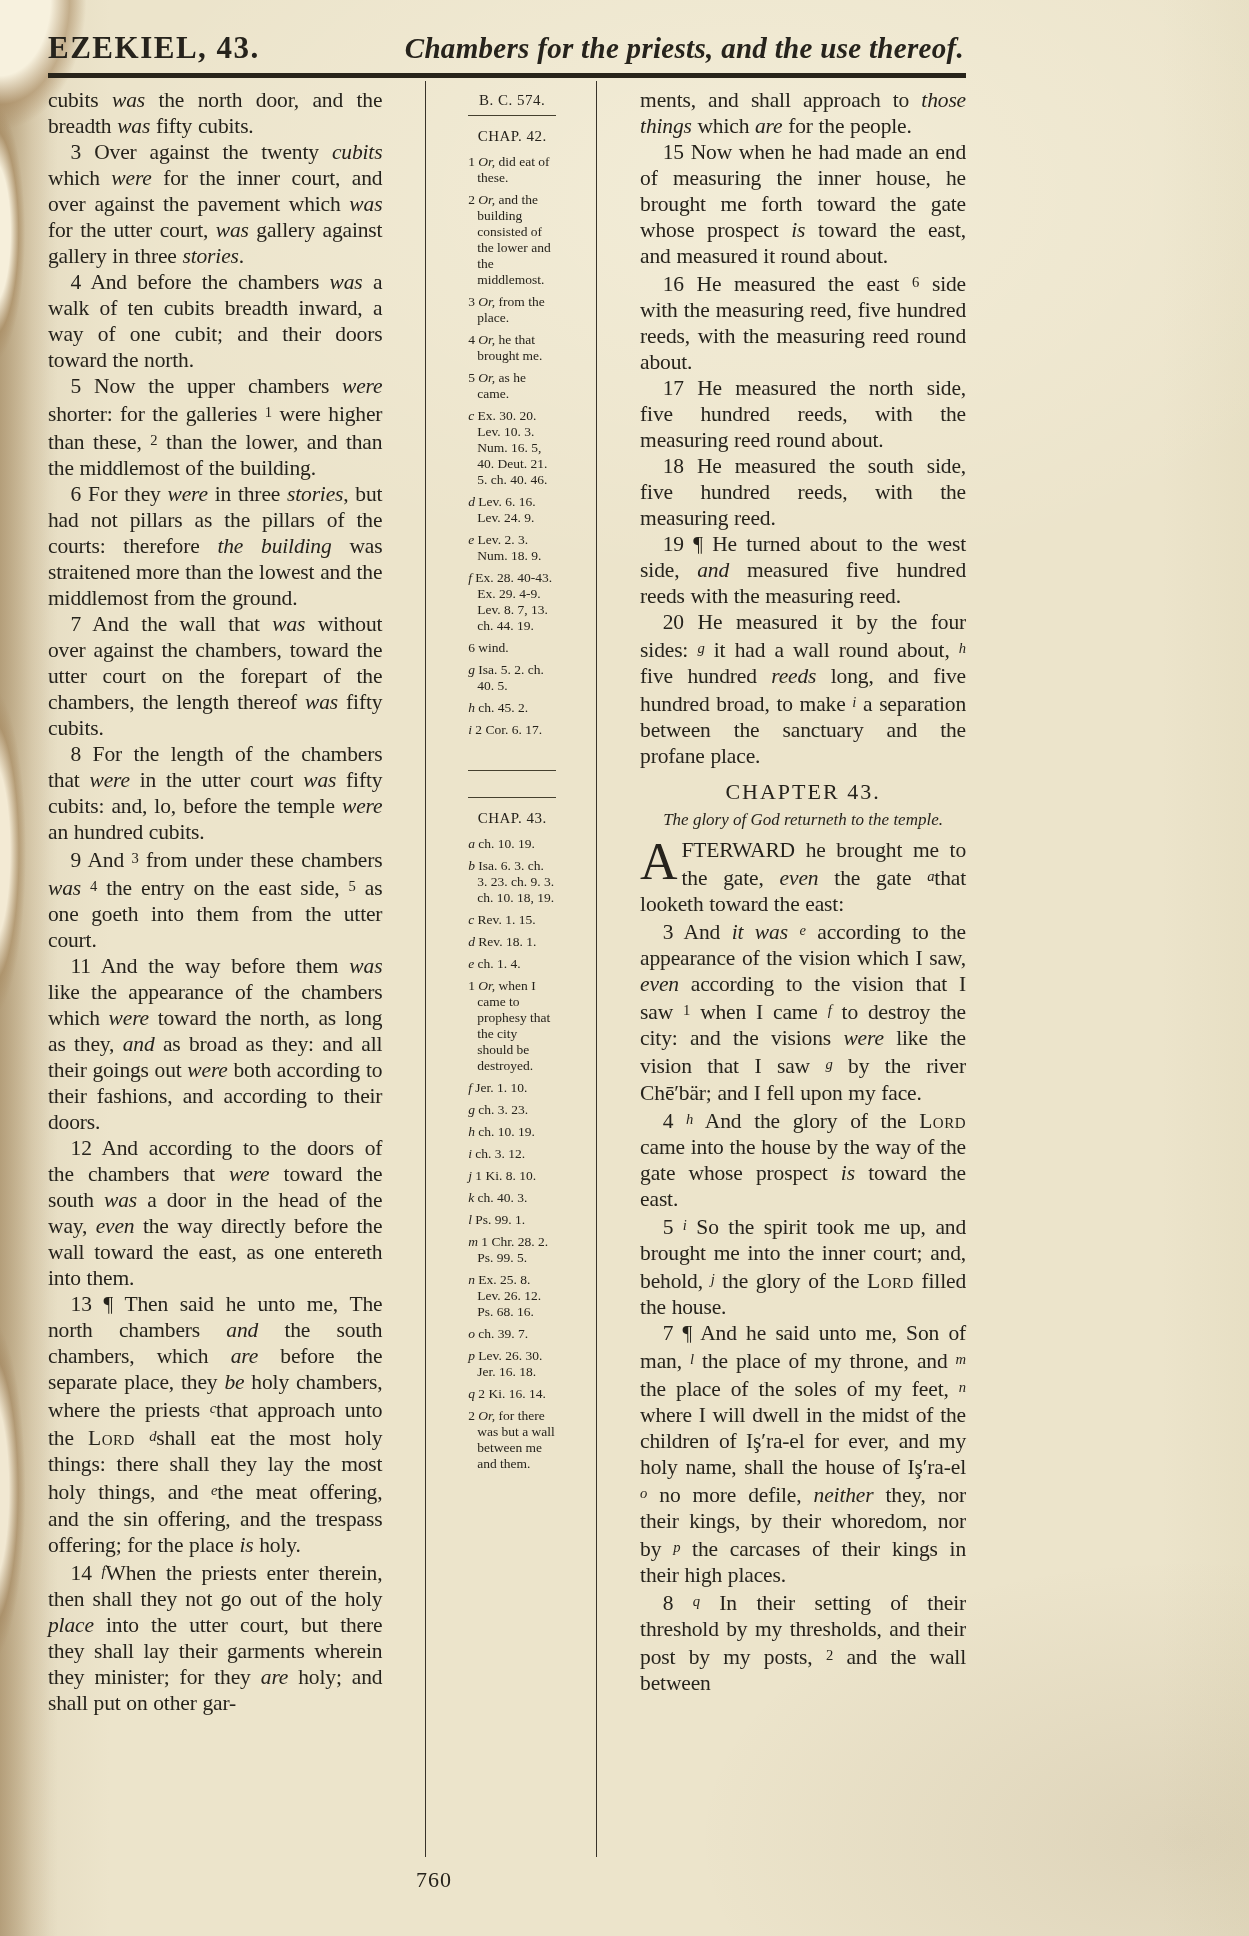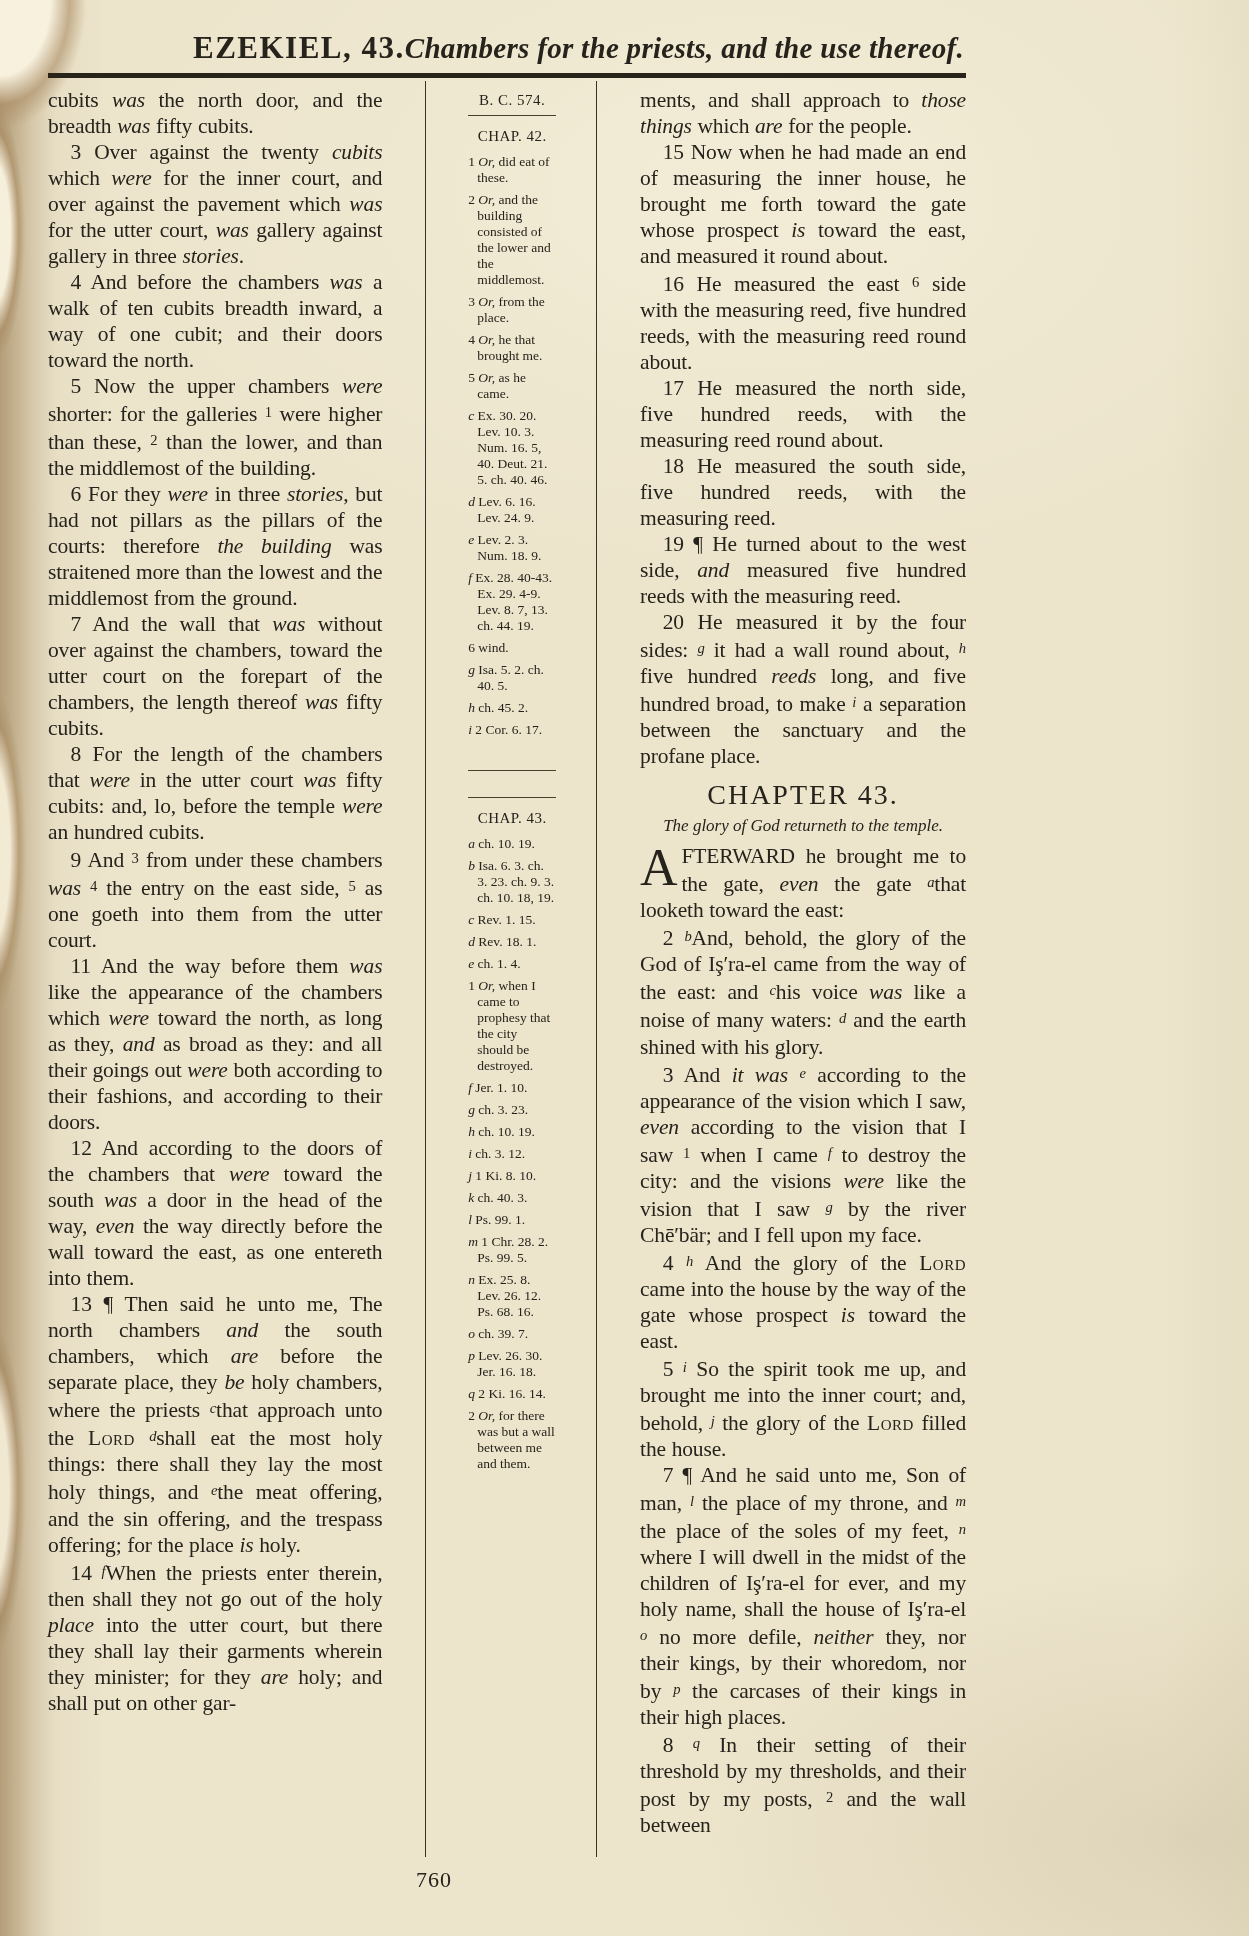--- a/index.html
+++ b/index.html
@@ -24,40 +24,40 @@
       radial-gradient(ellipse 50px 230px at -10px 44%, #f3ead4 40%, rgba(166,136,94,0.5) 58%, transparent 72%),
       radial-gradient(ellipse 52px 240px at -12px 77%, #f1e8d2 40%, rgba(160,130,90,0.5) 58%, transparent 72%),
       linear-gradient(90deg, rgba(130,102,64,0.42), rgba(130,102,64,0.12) 55%, rgba(130,102,64,0) 100%);
   }
   .corner-curl {
     position:absolute; left:0; top:0; width:96px; height:160px; z-index:1;
     background: radial-gradient(ellipse 120px 180px at 0 0, #f7f1de 42%, rgba(170,140,100,0.6) 58%, rgba(0,0,0,0) 72%);
   }
   .content { position:absolute; left:48px; top:28px; width:918px; z-index:2; }
 
-  .running-header { display:flex; justify-content:flex-end; align-items:baseline; padding:2px 2px 7px 0; }
+  .running-header { display:flex; justify-content:space-between; align-items:baseline; padding:2px 2px 7px 0; }
   .book-title { font-size:31px; font-weight:bold; letter-spacing:1.5px; }
   .running-title { font-size:29px; font-weight:bold; font-style:italic; letter-spacing:0.3px; }
   .header-rule { border-top:5px solid #28241a; margin-bottom:3px; }
 
   .columns { display:flex; align-items:stretch; min-height:1776px;gap:34px; }
   .vrule { width:1px; background:#38332a; }
   .col-left  { width:404px; padding:6px 9px 0 0; }
   .col-center{ width:118px; padding:4px 6px 0 8px; font-size:13.5px; line-height:16px; }
   .col-right { width:394px; padding:6px 0 0 9px; }
 
   .verse { text-align:justify; text-indent:1.05em; font-size:21.5px; line-height:26px; letter-spacing:-0.15px; word-spacing:0.5px; }
   .verse.noindent { text-indent:0; }
   .verse .r { font-style:italic; font-size:0.68em; vertical-align:0.28em; }
   .verse .n { font-size:0.68em; vertical-align:0.28em; }
   .sc { font-variant:small-caps; letter-spacing:0.5px; }
   .dropcap { float:left; font-size:52px; line-height:44px; padding:3px 4px 0 0; }
 
   .chapter-heading { text-align:center; margin:10px 0 7px; }
-  .chapter-title { font-size:28px; letter-spacing:2px; }
+  .chapter-title { font-size:22px; letter-spacing:2px; }
   .chapter-summary { font-size:17px; font-style:italic; margin-top:5px; }
 
   .bc-label { text-align:center; font-size:15px; padding:7px 0 7px; letter-spacing:0.5px; white-space:nowrap; }
   .chap-label { text-align:center; font-size:15px; margin:12px 0 10px; letter-spacing:0.5px; }
   .note-hr { border-top:1px solid #45402f; }
   .gap-md { height:26px; }
   .note { margin-bottom:6px; padding-left:9px; text-indent:-9px; }
 
   .page-footer { width:404px; text-align:right; font-size:22px; letter-spacing:1px; margin-top:10px; }
 </style>
@@ -153,21 +153,20 @@
             <p class="verse">18 He measured the south side, five hundred reeds, with the measuring reed.</p>
             <p class="verse">19 ¶ He turned about to the west side, <i>and</i> measured five hundred reeds with the measuring reed.</p>
             <p class="verse">20 He measured it by the four sides: <span class="r">g</span> it had a wall round about, <span class="r">h</span> five hundred <i>reeds</i> long, and five hundred broad, to make <span class="r">i</span> a separation between the sanctuary and the profane place.</p>
           </div>
         <div class="chapter-heading">
           <div class="chapter-title">CHAPTER 43.</div>
           <div class="chapter-summary">The glory of God returneth to the temple.</div>
         </div>
         <div>
             <p class="verse noindent"><span class="dropcap">A</span>FTERWARD he brought me to the gate, <i>even</i> the gate <span class="r">a</span>that looketh toward the east:</p>
-            <p class="verse">2 <span class="r">b</span>And, behold, the glory of the God of Iş′ra-el came from the way of the east: and <span class="r">c</span>his voice <i>was</i> like a noise of many waters: <span class="r">d</span> and the earth shined with his glory.</p>
             <p class="verse">3 And <i>it was</i> <span class="r">e</span> according to the appearance of the vision which I saw, <i>even</i> according to the vision that I saw <span class="n">1</span> when I came <span class="r">f</span> to destroy the city: and the visions <i>were</i> like the vision that I saw <span class="r">g</span> by the river Chē′bär; and I fell upon my face.</p>
             <p class="verse">4 <span class="r">h</span> And the glory of the <span class="sc">Lord</span> came into the house by the way of the gate whose prospect <i>is</i> toward the east.</p>
             <p class="verse">5 <span class="r">i</span> So the spirit took me up, and brought me into the inner court; and, behold, <span class="r">j</span> the glory of the <span class="sc">Lord</span> filled the house.</p>
             <p class="verse">7 ¶ And he said unto me, Son of man, <span class="r">l</span> the place of my throne, and <span class="r">m</span> the place of the soles of my feet, <span class="r">n</span> where I will dwell in the midst of the children of Iş′ra-el for ever, and my holy name, shall the house of Iş′ra-el <span class="r">o</span> no more defile, <i>neither</i> they, nor their kings, by their whoredom, nor by <span class="r">p</span> the carcases of their kings in their high places.</p>
             <p class="verse">8 <span class="r">q</span> In their setting of their threshold by my thresholds, and their post by my posts, <span class="n">2</span> and the wall between</p>
           </div>
       </section>
 
     </main>
 

